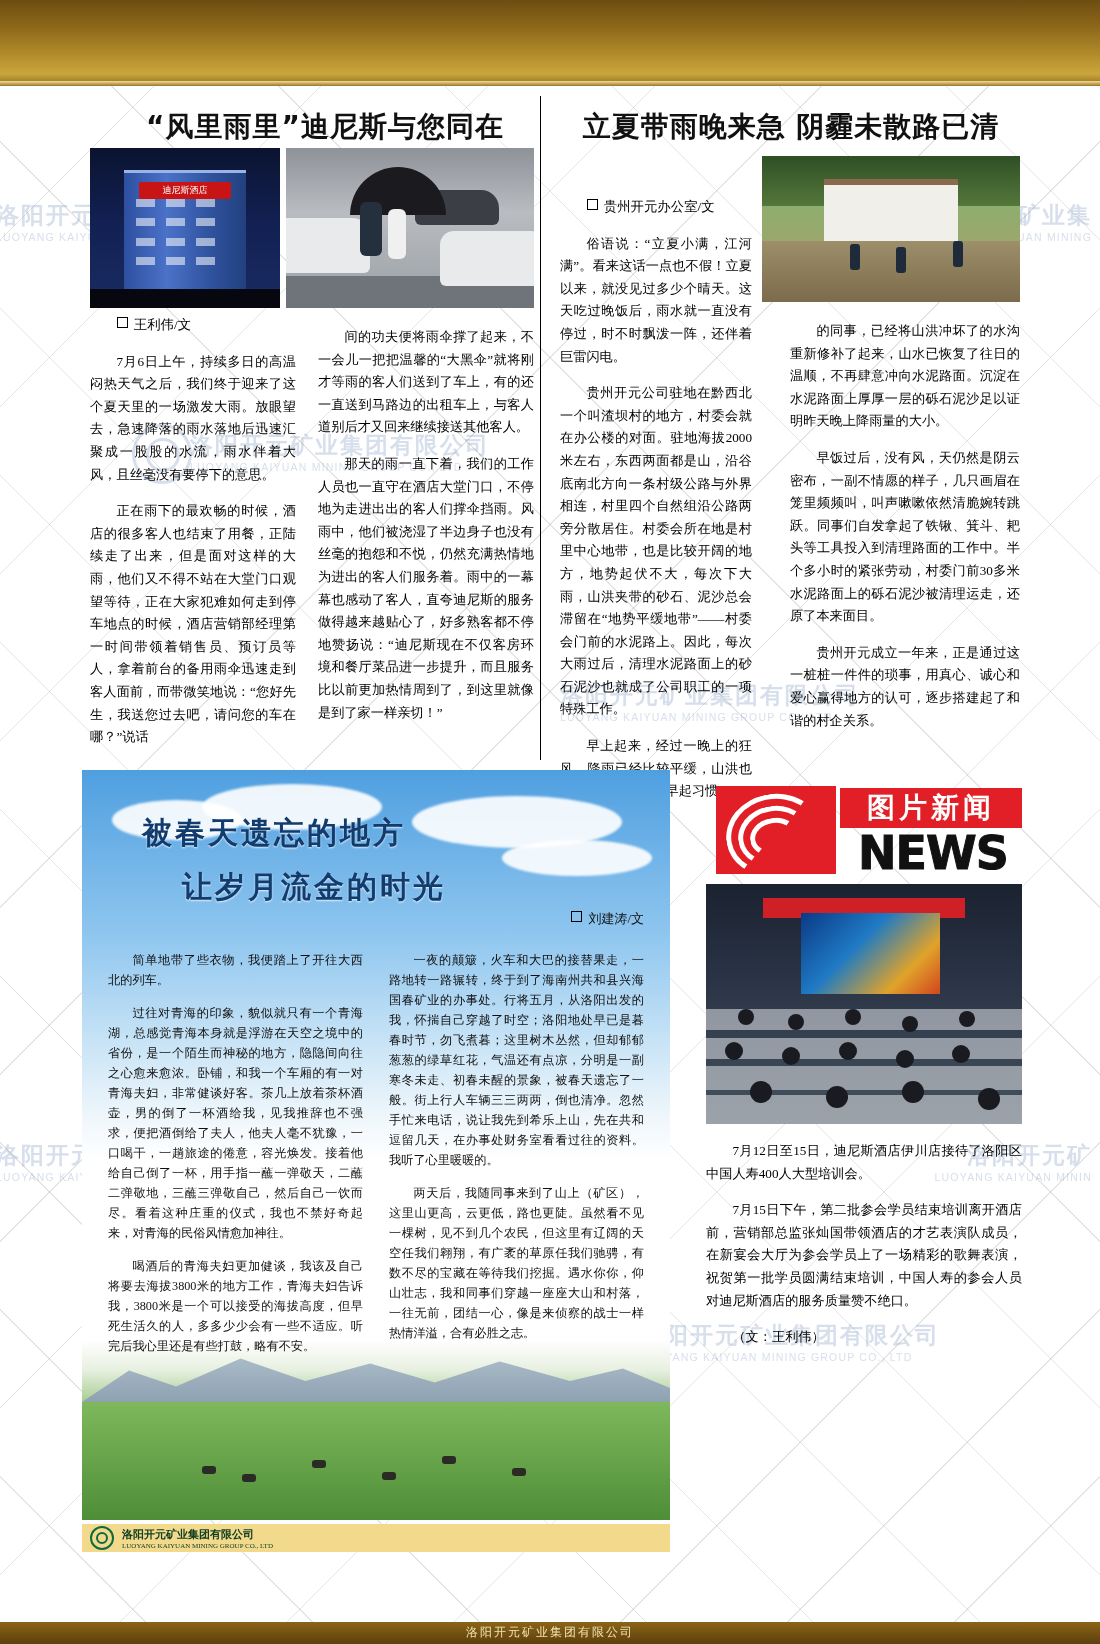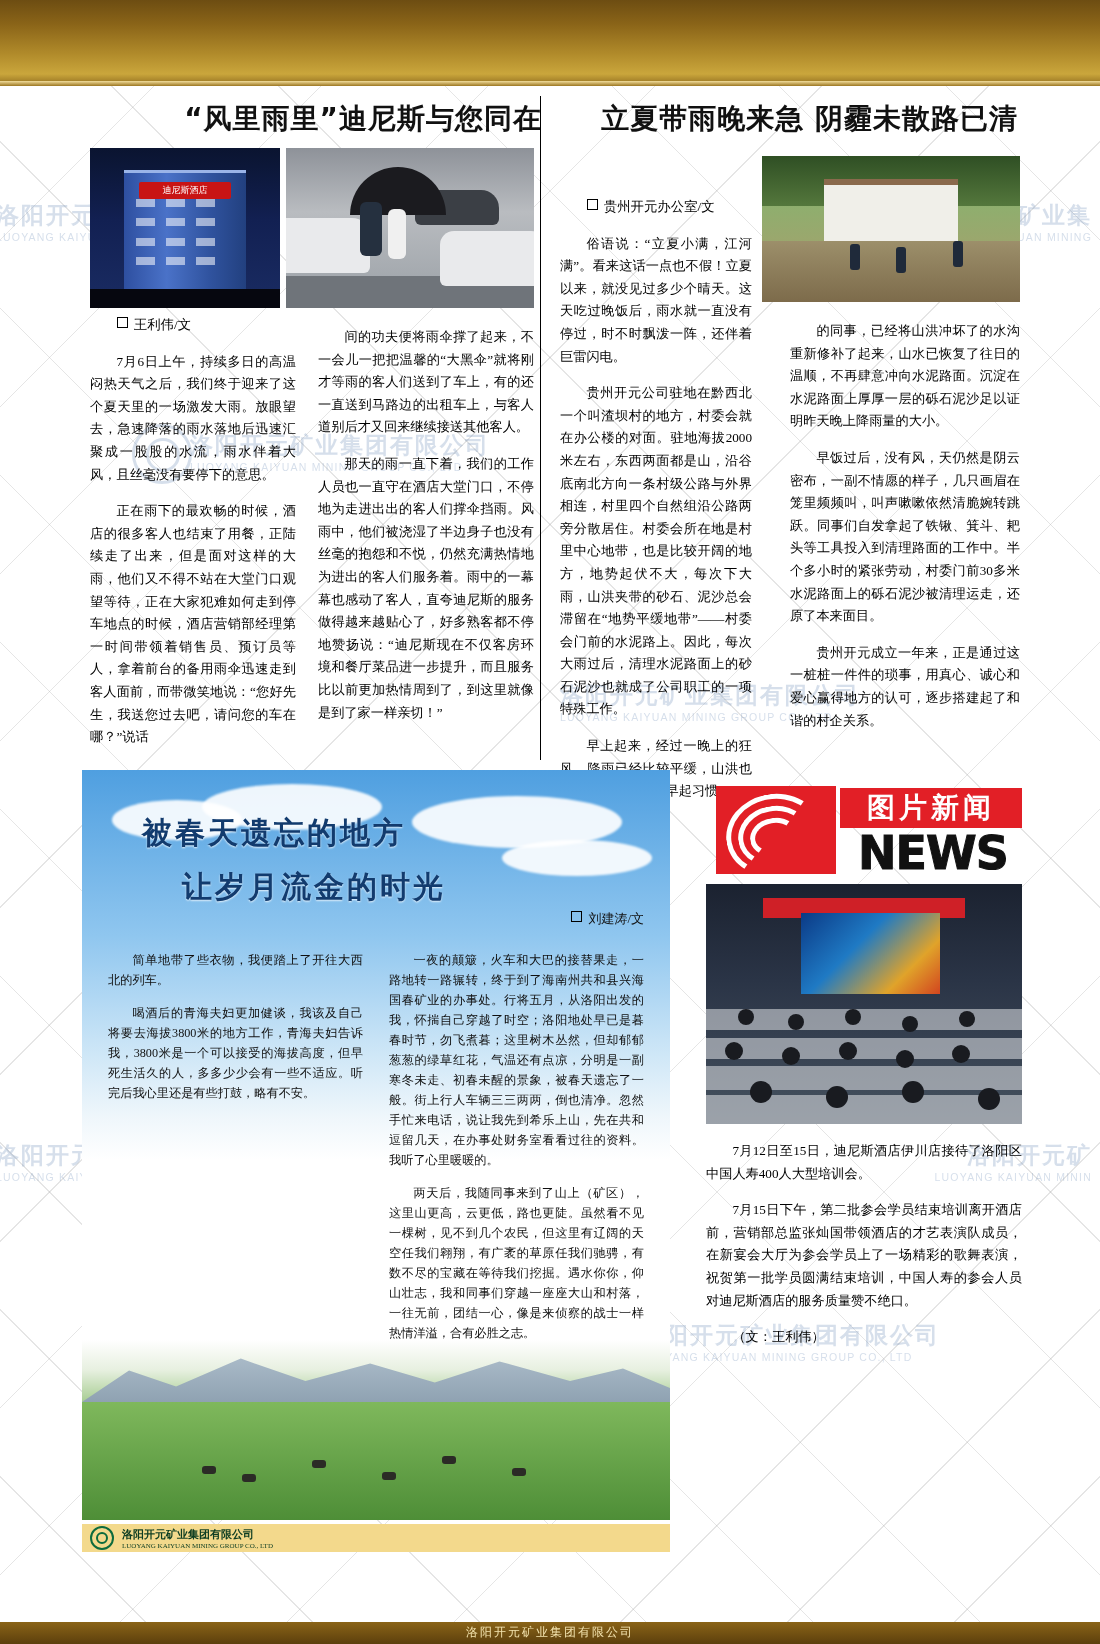--- a/index.html
+++ b/index.html
@@ -53,22 +53,22 @@
   .wm-logo:before{
     content:"";position:absolute;left:11px;top:11px;width:28px;height:28px;border-radius:50%;
     border:3px solid rgba(120,150,190,.30);
   }
 
   
   .page{position:absolute;inset:0;z-index:5;}
 
   
   h1.headline{
-    margin:0;font-family:"DejaVu Sans","Liberation Sans",sans-serif;
-    font-weight:bold;color:#111;letter-spacing:1px;text-align:right;
+    margin:8px;font-family:"DejaVu Sans","Liberation Sans",sans-serif;
+    font-weight:bold;color:#111;letter-spacing:1px;
   }
   .hl1{position:absolute;left:92px;top:100px;width:450px;font-size:28px;text-align:center;}
   .hl2{position:absolute;left:548px;top:100px;width:470px;font-size:28px;text-align:center;}
 
   .vdiv{position:absolute;background:#000;}
 
   
   .photo{position:absolute;overflow:hidden;background:#333;}
 
   
@@ -301,20 +301,21 @@
       <span class="l2">让岁月流金的时光</span>
     </div>
 
     <div class="ft-byline">
       <span class="sq"></span><span>刘建涛/文</span>
     </div>
 
     <div class="ft-cols">
       <div class="ft-col">
         <p>简单地带了些衣物，我便踏上了开往大西北的列车。</p>
+        <p>过往对青海的印象，貌似就只有一个青海湖，总感觉青海本身就是浮游在天空之境中的省份，是一个陌生而神秘的地方，隐隐间向往之心愈来愈浓。卧铺，和我一个车厢的有一对青海夫妇，非常健谈好客。茶几上放着茶杯酒壶，男的倒了一杯酒给我，见我推辞也不强求，便把酒倒给了夫人，他夫人毫不犹豫，一口喝干，一趟旅途的倦意，容光焕发。接着他给自己倒了一杯，用手指一蘸一弹敬天，二蘸二弹敬地，三蘸三弹敬自己，然后自己一饮而尽。看着这种庄重的仪式，我也不禁好奇起来，对青海的民俗风情愈加神往。</p>
         <p>喝酒后的青海夫妇更加健谈，我该及自己将要去海拔3800米的地方工作，青海夫妇告诉我，3800米是一个可以接受的海拔高度，但早死生活久的人，多多少少会有一些不适应。听完后我心里还是有些打鼓，略有不安。</p>
       </div>
       <div class="ft-col">
         <p>一夜的颠簸，火车和大巴的接替果走，一路地转一路辗转，终于到了海南州共和县兴海国春矿业的办事处。行将五月，从洛阳出发的我，怀揣自己穿越了时空；洛阳地处早已是暮春时节，勿飞煮暮；这里树木丛然，但却郁郁葱葱的绿草红花，气温还有点凉，分明是一副寒冬未走、初春未醒的景象，被春天遗忘了一般。街上行人车辆三三两两，倒也清净。忽然手忙来电话，说让我先到希乐上山，先在共和逗留几天，在办事处财务室看看过往的资料。我听了心里暖暖的。</p>
         <p>两天后，我随同事来到了山上（矿区），这里山更高，云更低，路也更陡。虽然看不见一棵树，见不到几个农民，但这里有辽阔的天空任我们翱翔，有广袤的草原任我们驰骋，有数不尽的宝藏在等待我们挖掘。遇水你你，仰山壮志，我和同事们穿越一座座大山和村落，一往无前，团结一心，像是来侦察的战士一样热情洋溢，合有必胜之志。</p>
       </div>
     </div>
   </div>
 
   <div class="ftlogo">

